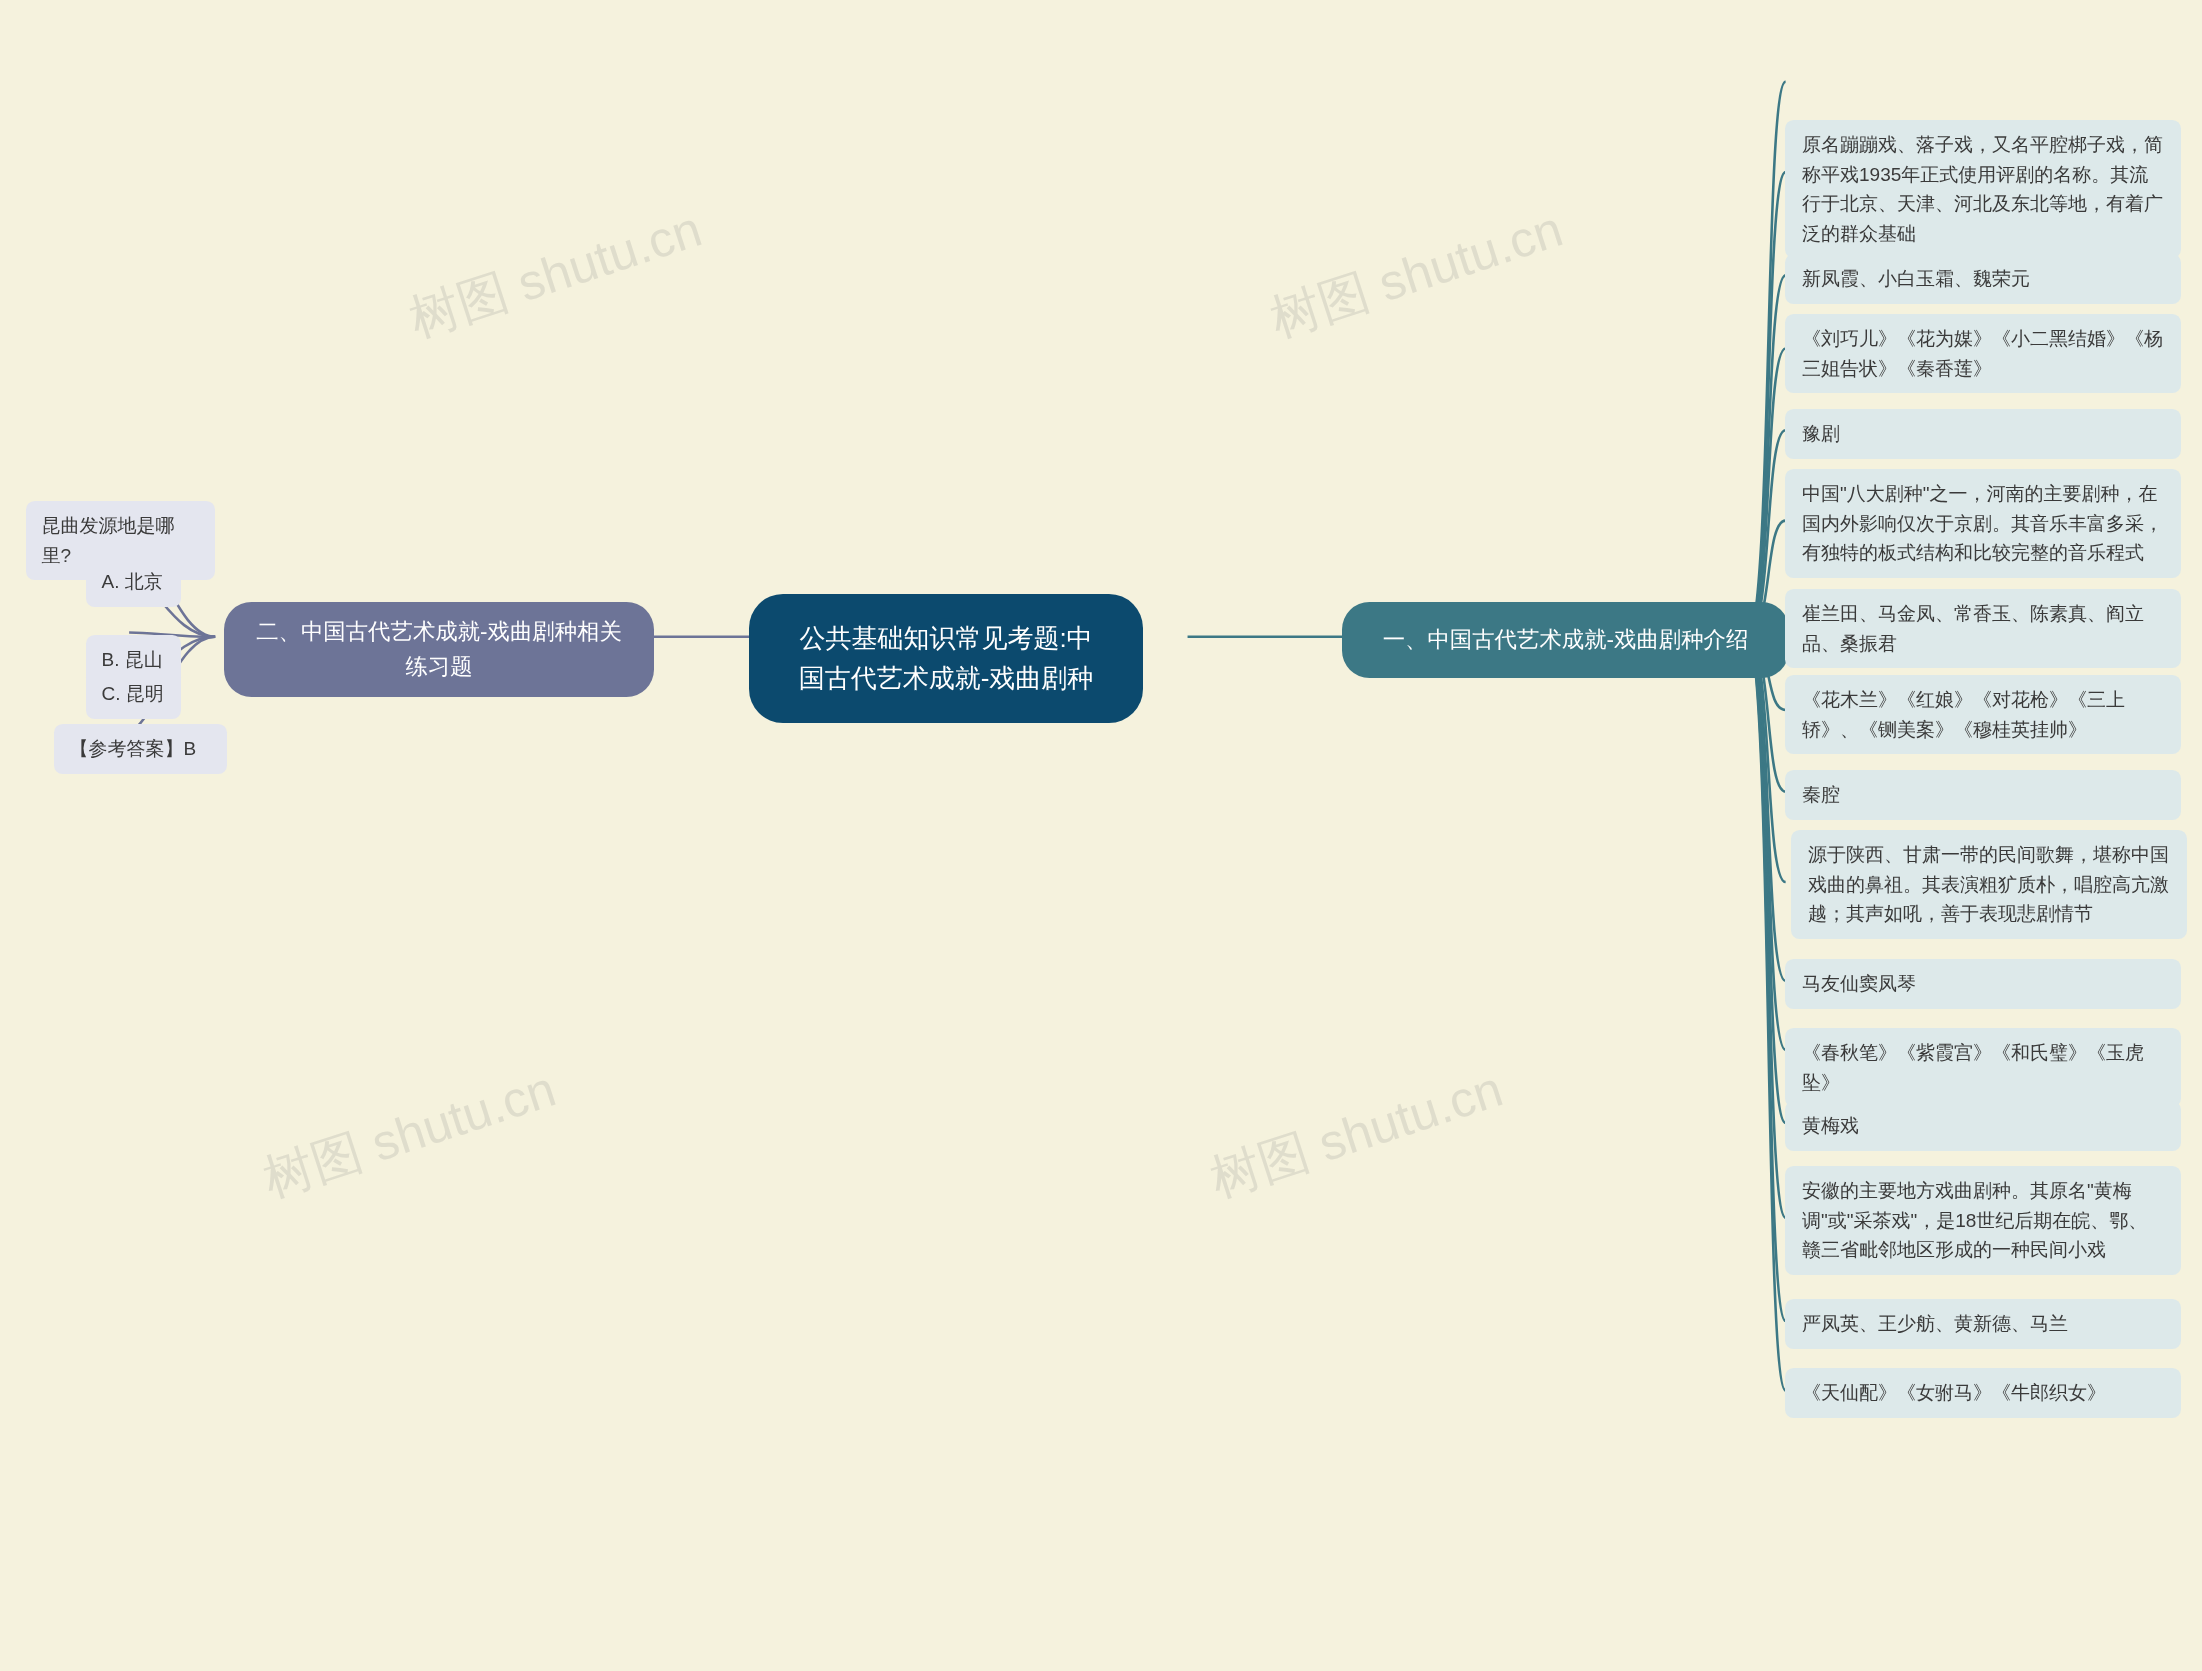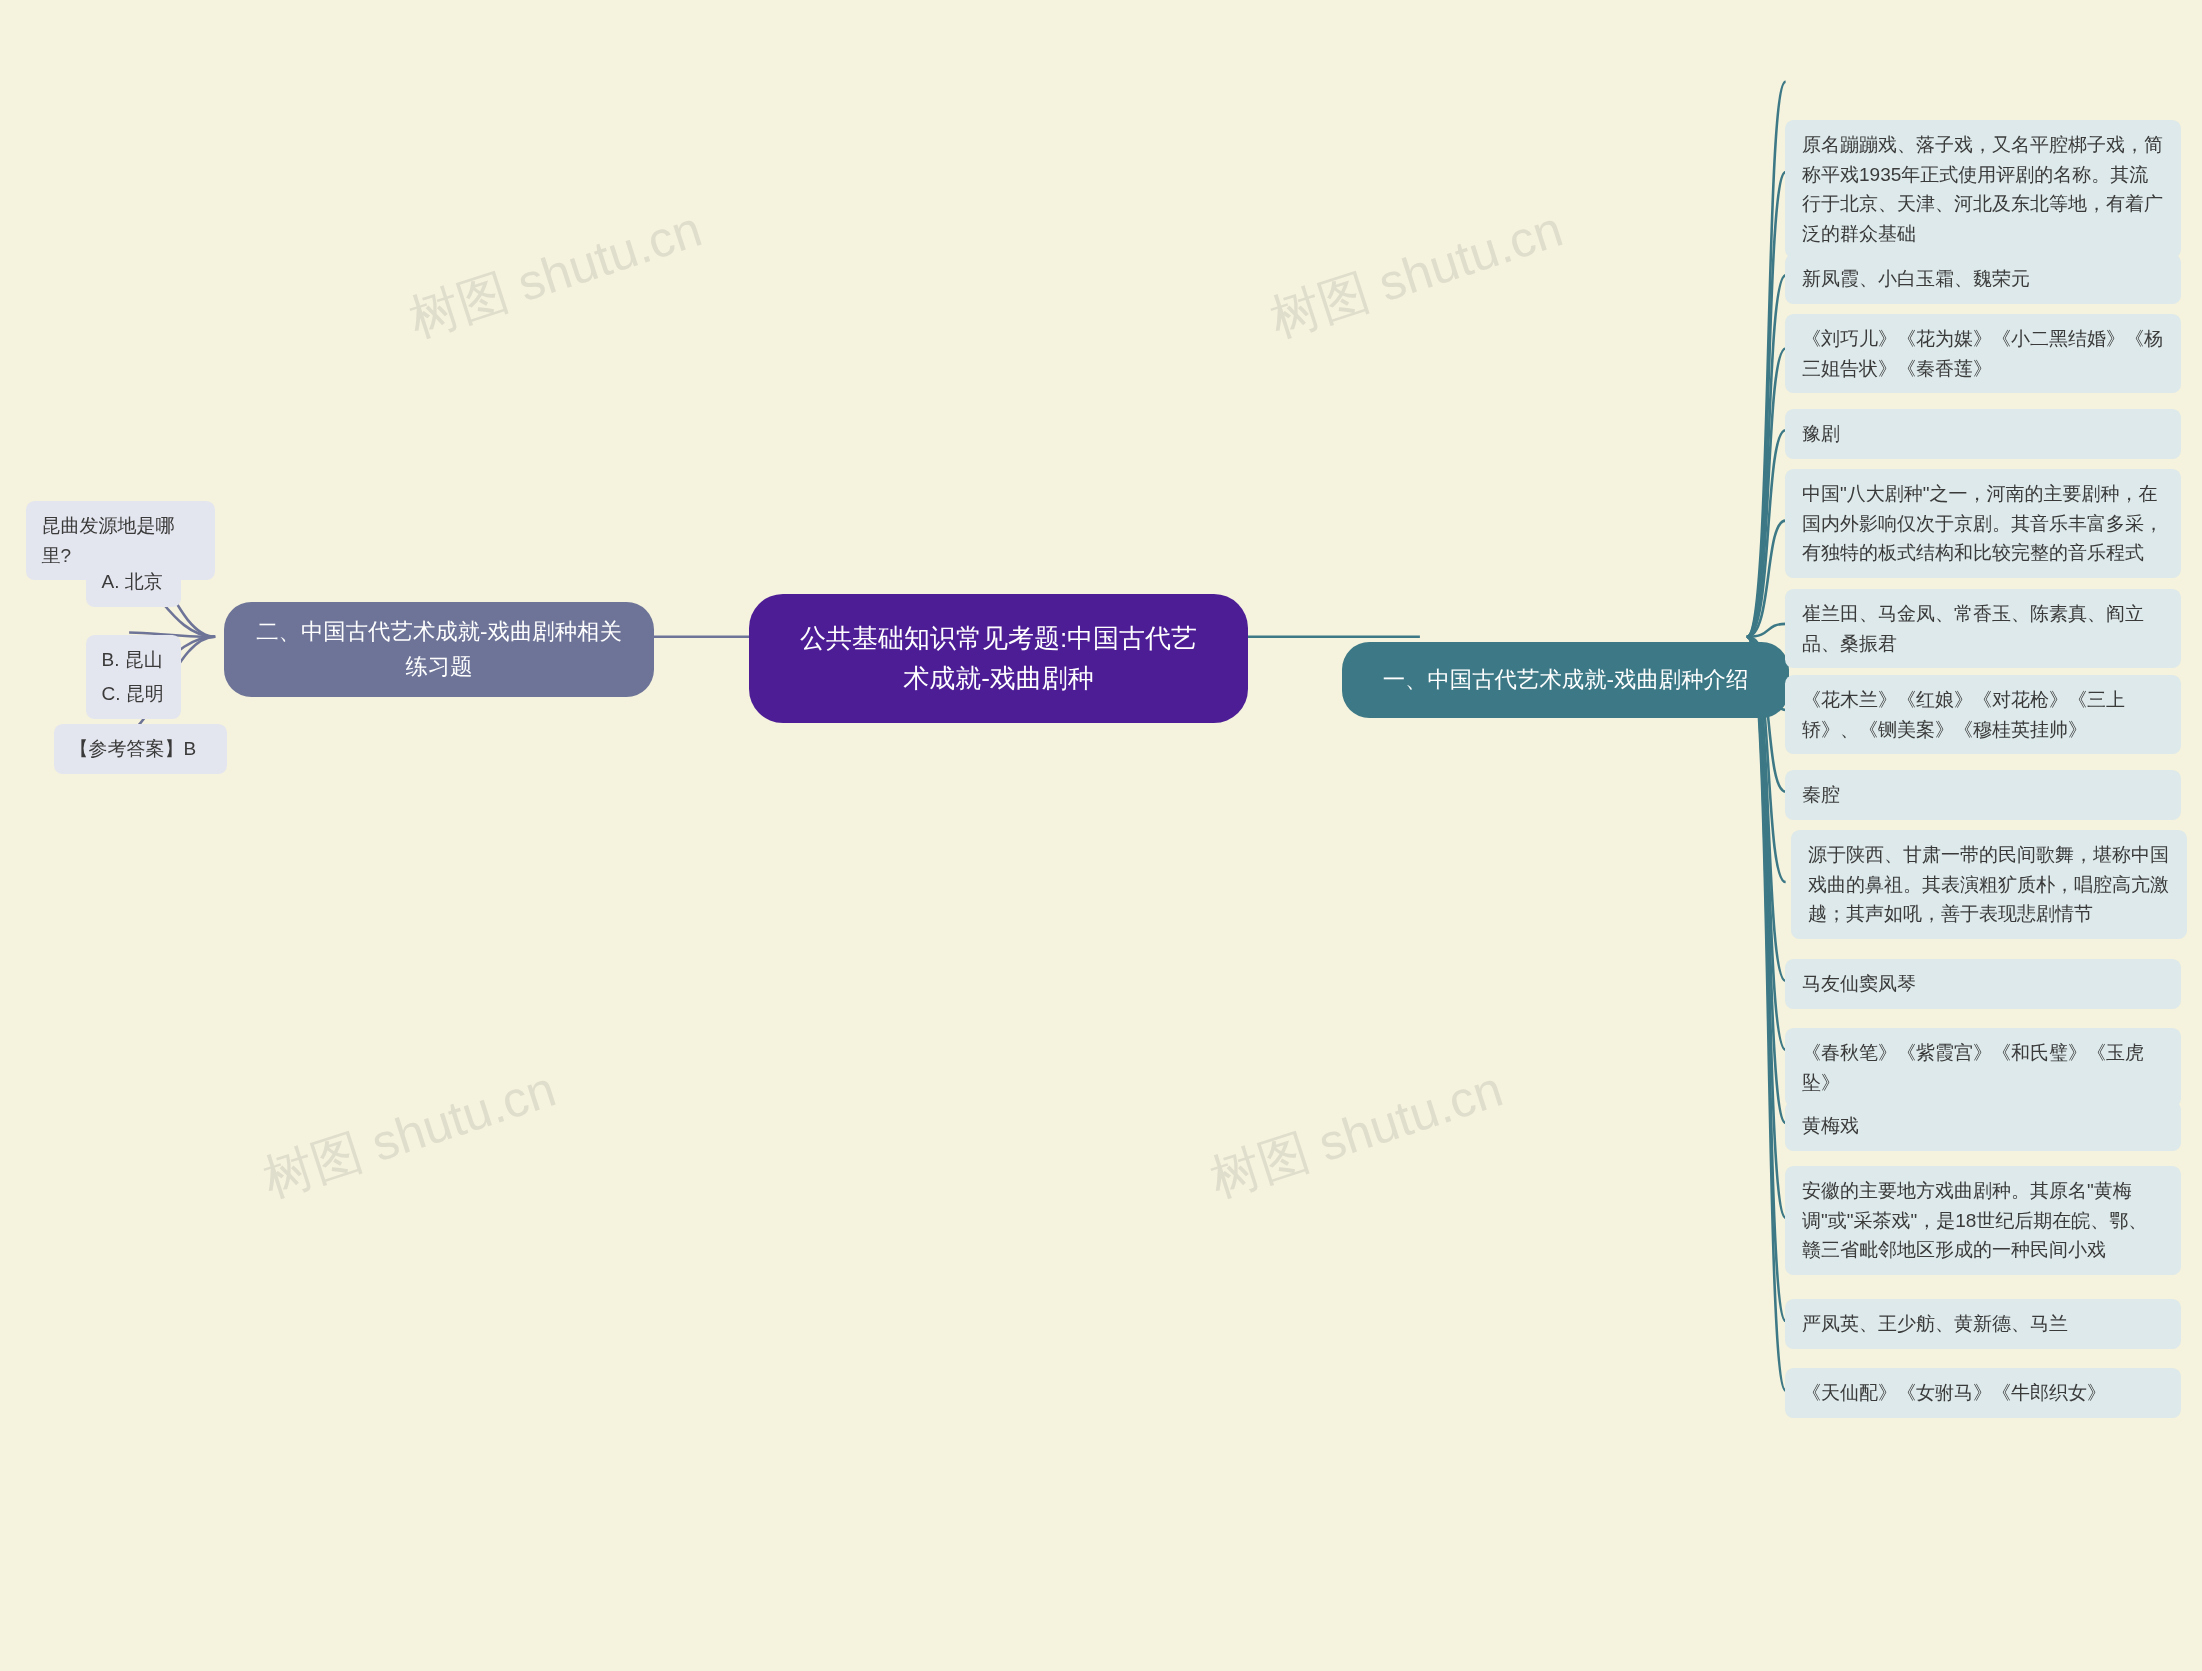--- a/index.html
+++ b/index.html
@@ -31,27 +31,27 @@
     border-radius: 8.6px;
     padding: 13.8px 19px;
     font-size: 20.6px;
     line-height: 1.55;
     display: flex;
     align-items: center;
     justify-content: center;
     text-align: center;
   }
   .root {
-    background: #4c1d95;
+    background: #0c4a6e;
     color: #fff;
     font-size: 26px;
     font-weight: 500;
     border-radius: 34px;
     padding: 24px 38px;
-    width: 499px;
+    width: 394px;
   }
   .branch-l {
     background: #6d7497;
     color: #fff;
     border-radius: 27.5px;
     width: 430px;
     font-size: 22.4px;
     padding: 13px 31px;
   }
   .branch-r {
@@ -147,21 +147,21 @@
   <div class="node leaf-l" style="left:86px; top:603px; width:95px;margin-top:32px;">
       <span>B. 昆山</span>
     </div>
   <div class="node leaf-l" style="left:86px; top:669px; width:95px;">
       <span>C. 昆明</span>
     </div>
   <div class="node leaf-l" style="left:54px; top:724px; width:173px;">
       <span>【参考答案】B</span>
     </div>
 
-  <div class="node branch-r" style="left:1342px; top:602px;margin-top:40px;">
+  <div class="node branch-r" style="left:1342px; top:602px;">
     <span>一、中国古代艺术成就-戏曲剧种介绍</span>
   </div>
 
   <div class="node leaf-r" style="left:1785px; top:120px;">
       <span>原名蹦蹦戏、落子戏，又名平腔梆子戏，简称平戏1935年正式使用评剧的名称。其流行于北京、天津、河北及东北等地，有着广泛的群众基础</span>
     </div>
   <div class="node leaf-r" style="left:1785px; top:254px;">
       <span>新凤霞、小白玉霜、魏荣元</span>
     </div>
   <div class="node leaf-r" style="left:1785px; top:314px;">

